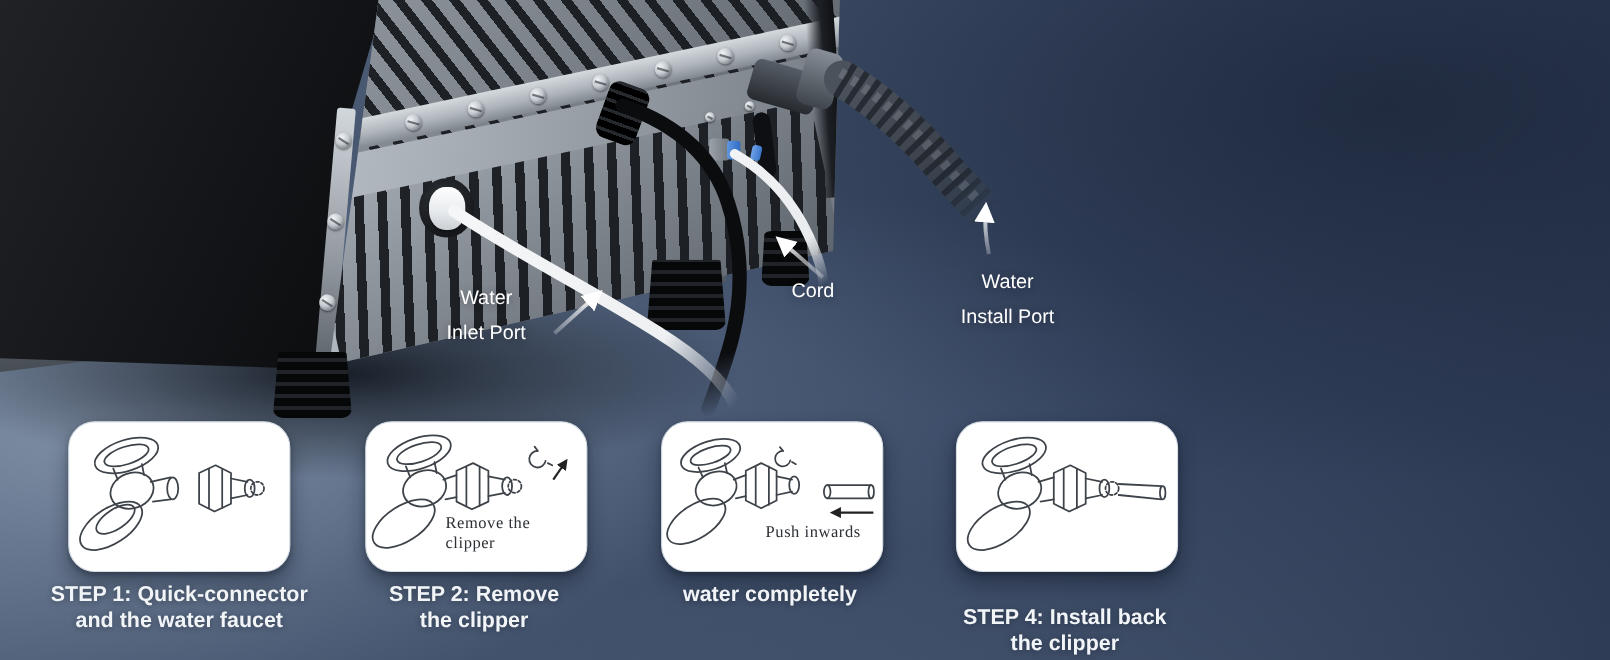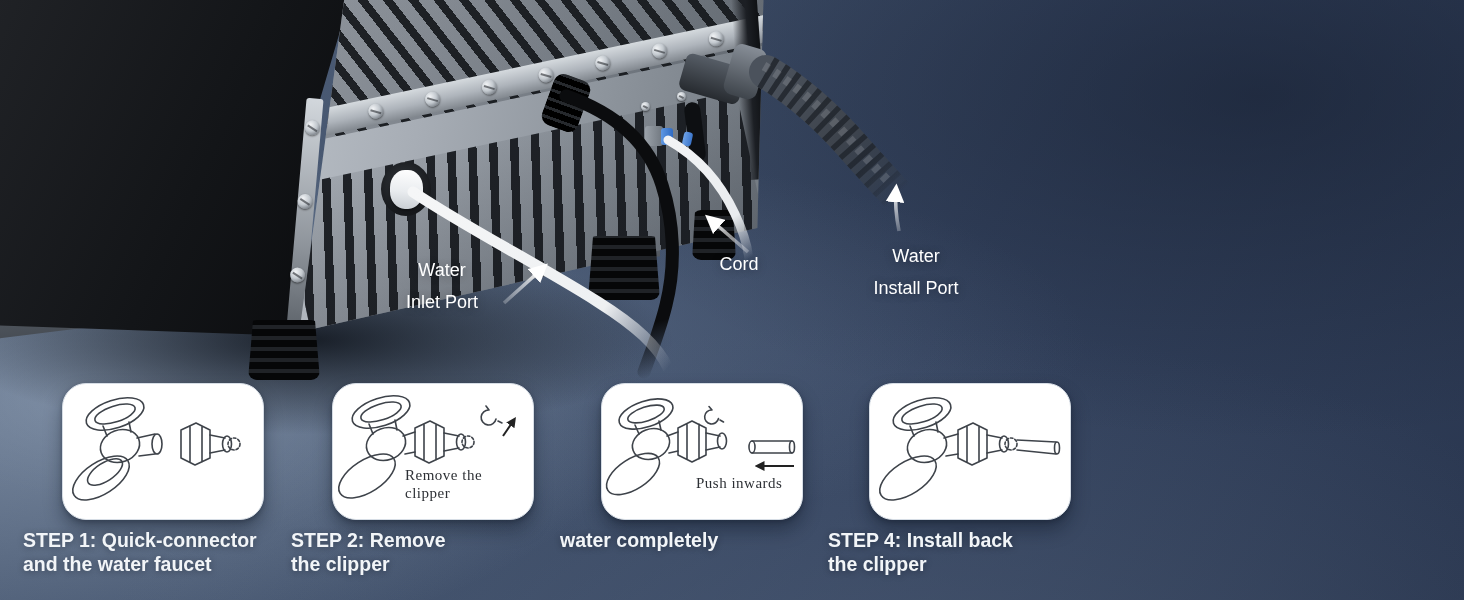--- a/index.html
+++ b/index.html
@@ -72,23 +72,23 @@
   .plabel{color:#ffffff;text-align:center;font-size:18px;line-height:32px;font-weight:400;
     text-shadow:0 1px 8px rgba(8,14,24,.35);}
   .label-inlet{left:352px;top:254px;width:180px;}
   .label-power{left:678px;top:248px;width:122px;}
   .label-drain{left:820px;top:240px;width:192px;}
   
   .card{top:383px;width:200px;height:135px;background:#ffffff;border-radius:24px;
     border:1px solid #d6dde5;box-shadow:0 10px 18px rgba(8,16,28,.38), 0 2px 4px rgba(8,16,28,.25);}
   .card svg{display:block;width:100%;height:100%;}
   .card1{left:62px;} .card2{left:332px;} .card3{left:601px;} .card4{left:869px;}
-  .caption{top:528px;width:280px;text-align:left;color:#f2f5f8;font-size:19.5px;line-height:24px;
+  .caption{top:528px;width:280px;text-align:center;color:#f2f5f8;font-size:19.5px;line-height:24px;
     font-weight:600;text-shadow:0 1px 6px rgba(8,14,24,.35);}
-  .cap1{left:23px;} .cap2{left:291px;} .cap3{left:560px;} .cap4{left:828px;}
+  .cap1{left:23px;} .cap2{left:291px;} .cap3{left:560px;} .cap4{left:828px;margin-top:21px;}
   .lineart{stroke:#3e434a;fill:none;stroke-width:1.6;stroke-linecap:round;stroke-linejoin:round;}
   .inset-text{font-family:"Liberation Serif", serif;font-size:15px;fill:#2d3035;letter-spacing:.5px;}
 </style>
 </head>
 <body>
 
 <div class="stage">
 
   <div class="abs floor-shadow"></div>
   <div class="abs base-strip"></div>

